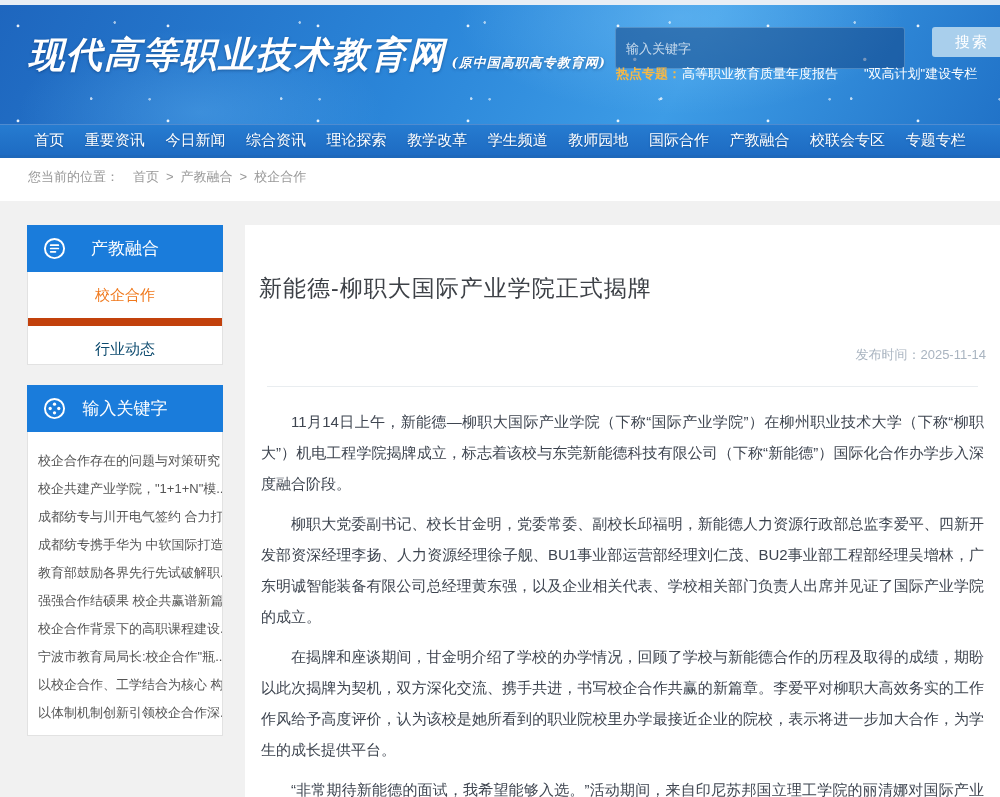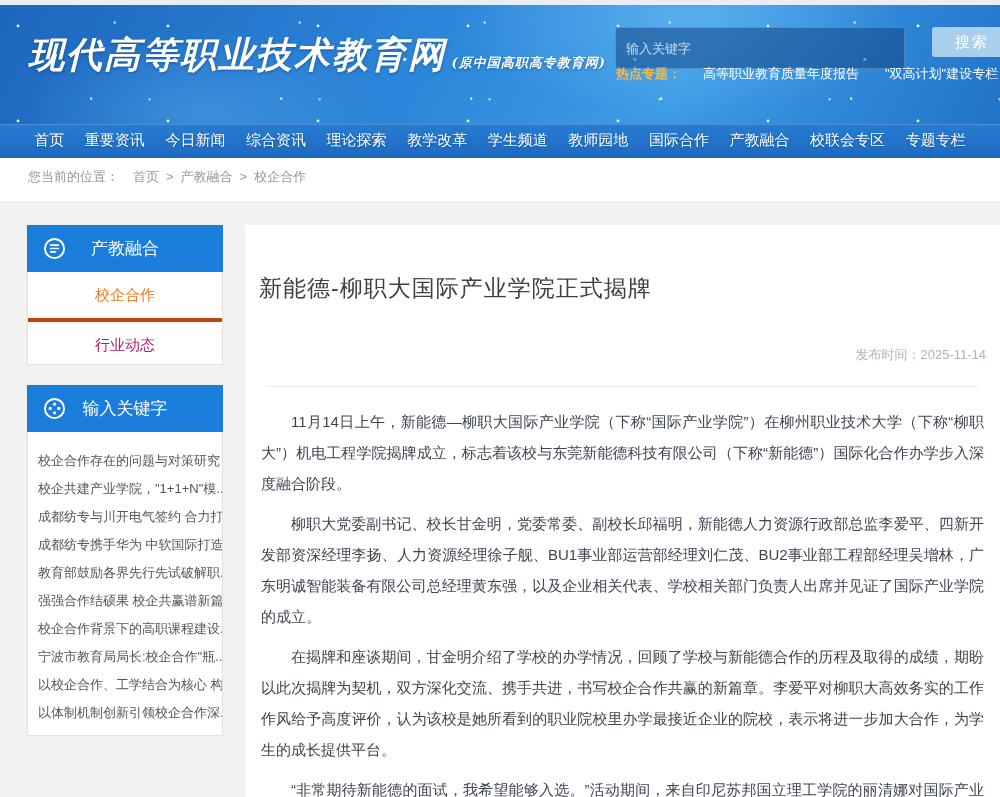--- a/index.html
+++ b/index.html
@@ -39,21 +39,21 @@
     color:#fff; font-size:13px; padding:3px 10px; outline:none; }
   .search-input::placeholder { color:rgba(235,243,250,.8); }
   .search-btn { position:absolute; left:317px; top:0; width:80px; height:30px;
     background:#a9cfec; border:none; border-radius:3px; color:#fff; font-size:15px;
     letter-spacing:2px; cursor:pointer; }
 
   .hot-row { position:absolute; left:616px; top:60px; font-size:13px; white-space:nowrap; }
   .hot-label { color:#f7b844; font-weight:bold; }
   .hot-links { display:inline; }
   .hot-link { color:#fff; text-decoration:none; margin-left:26px; cursor:pointer; }
-  .hot-links .hot-link:first-child { margin-left:22px;text-align:right; }
+  .hot-links .hot-link:first-child { margin-left:1px;text-align:right; }
 
   
   .nav { position:relative; height:34px; display:flex; justify-content:space-around;
     align-items:center; padding:0 24px;
     background:linear-gradient(180deg, rgba(40,125,210,.55), rgba(25,95,185,.55));
     border-top:1px solid rgba(255,255,255,.22);
     border-bottom:3px solid rgba(16,70,150,.35);
     background-color:#2379cf; }
   .nav-item { color:#fff; font-size:15px; text-decoration:none; cursor:pointer;
     text-shadow:0 1px 2px rgba(0,40,90,.35); }
@@ -70,21 +70,21 @@
     padding:24px 0 0 27px; height:635px; overflow:hidden; }
 
   .sidebar { width:196px; flex:none; }
   .side-box { background:#fff; border:1px solid #e2e2e2; margin-bottom:20px; }
   .side-head { position:relative; height:47px; background:#1a7cdb; color:#fff;
     display:flex; align-items:center; justify-content:center; font-size:17px;
     margin:-1px -1px 0 -1px; }
   .side-head .icon { position:absolute; left:16px; top:12px; width:23px; height:23px; }
   .side-menu { list-style:none; }
   .side-menu li { height:46px; line-height:46px; text-align:center; font-size:15px;
-    color:#be185d; border-top:4px solid #c2410c; cursor:pointer; }
+    color:#0c4a6e; border-top:8px solid #c2410c; cursor:pointer; }
   .side-menu li:first-child { border-top:none; }
   .side-menu li.active { color:#f0791d; }
 
   .rank-list { list-style:none; padding:15px 0 8px; }
   .rank-list li { height:28px; line-height:28px; padding:0 10px; font-size:13px;
     color:#555; white-space:nowrap; overflow:hidden; cursor:pointer; }
 
   
   .content { flex:1; margin-left:22px; background:#fff; min-height:700px;
     padding:26px 14px 60px; }

